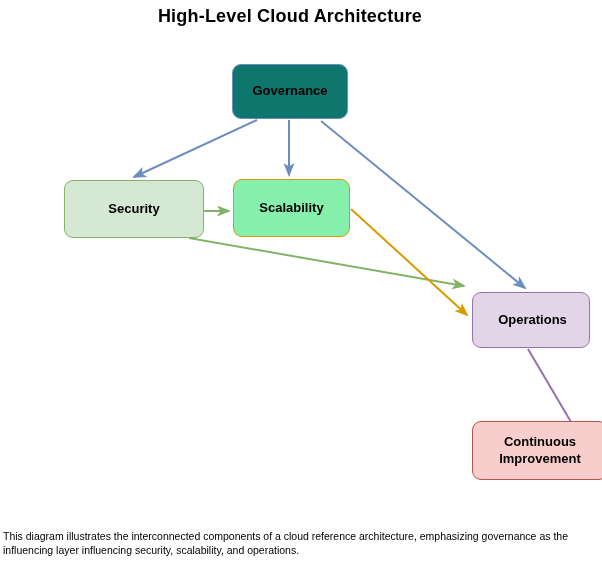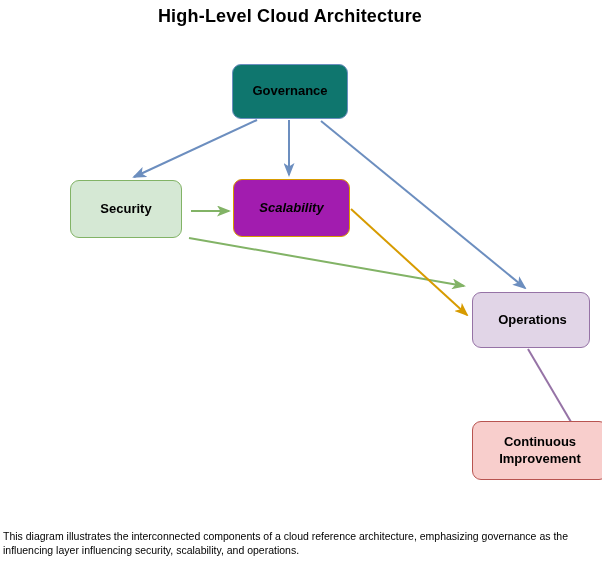--- a/index.html
+++ b/index.html
@@ -36,21 +36,21 @@
     box-sizing: border-box;
     border: 1.5px solid #000;
     border-radius: 9px;
     font-size: 13px;
     font-weight: bold;
     color: #000000;
     line-height: 1.25;
     padding: 2px 8px;
   }
   #node-governance   { left: 232px; top: 64px;  width: 116px; height: 55px; }
-  #node-security     { left: 70px;  top: 180px; width: 112px; height: 58px; }
+  #node-security     { left: 64px;  top: 180px; width: 140px; height: 58px; }
   #node-scalability  { left: 233px; top: 179px; width: 117px; height: 58px; }
   #node-operations   { left: 472px; top: 292px; width: 118px; height: 56px; padding-left: 11px; }
   #node-continuous-improvement { left: 472px; top: 421px; width: 136px; height: 59px; }
 
   .edge { fill: none; stroke-width: 2px; }
   .edge-blue   { stroke: #6c8ebf; }
   .edge-green  { stroke: #82b366; }
   .edge-orange { stroke: #d79b00; }
   .edge-purple { stroke: #9673a6; }
 
@@ -96,21 +96,21 @@
   </svg>
 
   <div class="node" id="node-governance" style="background: #0f766e; border-color: rgb(108, 142, 191);">
     <span>Governance</span>
   </div>
 
   <div class="node" id="node-security" style="background: rgb(213, 232, 212); border-color: rgb(130, 179, 102);">
     <span>Security</span>
   </div>
 
-  <div class="node" id="node-scalability" style="background: #a21caf; border-color: rgb(215, 155, 0); font-style: italic;">
+  <div class="node" id="node-scalability" style="background: #86efac; border-color: rgb(215, 155, 0);">
     <span>Scalability</span>
   </div>
 
   <div class="node" id="node-operations" style="background: rgb(225, 213, 231); border-color: rgb(150, 115, 166);">
     <span>Operations</span>
   </div>
 
   <div class="node" id="node-continuous-improvement" style="background: rgb(248, 206, 204); border-color: rgb(184, 84, 80);">
     <span>Continuous Improvement</span>
   </div>

